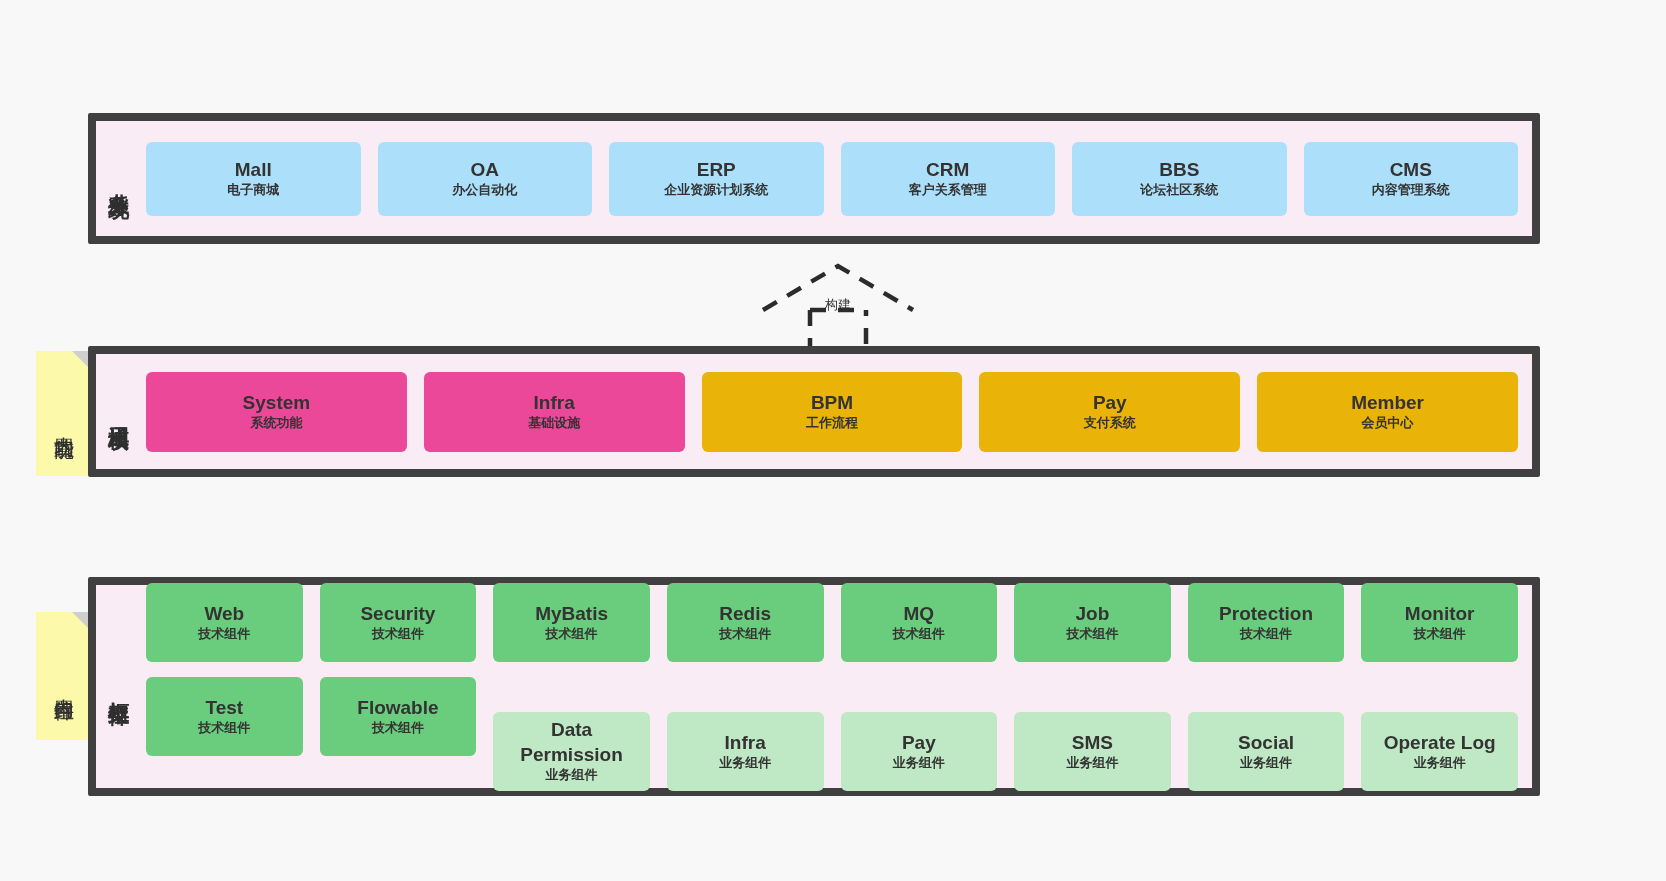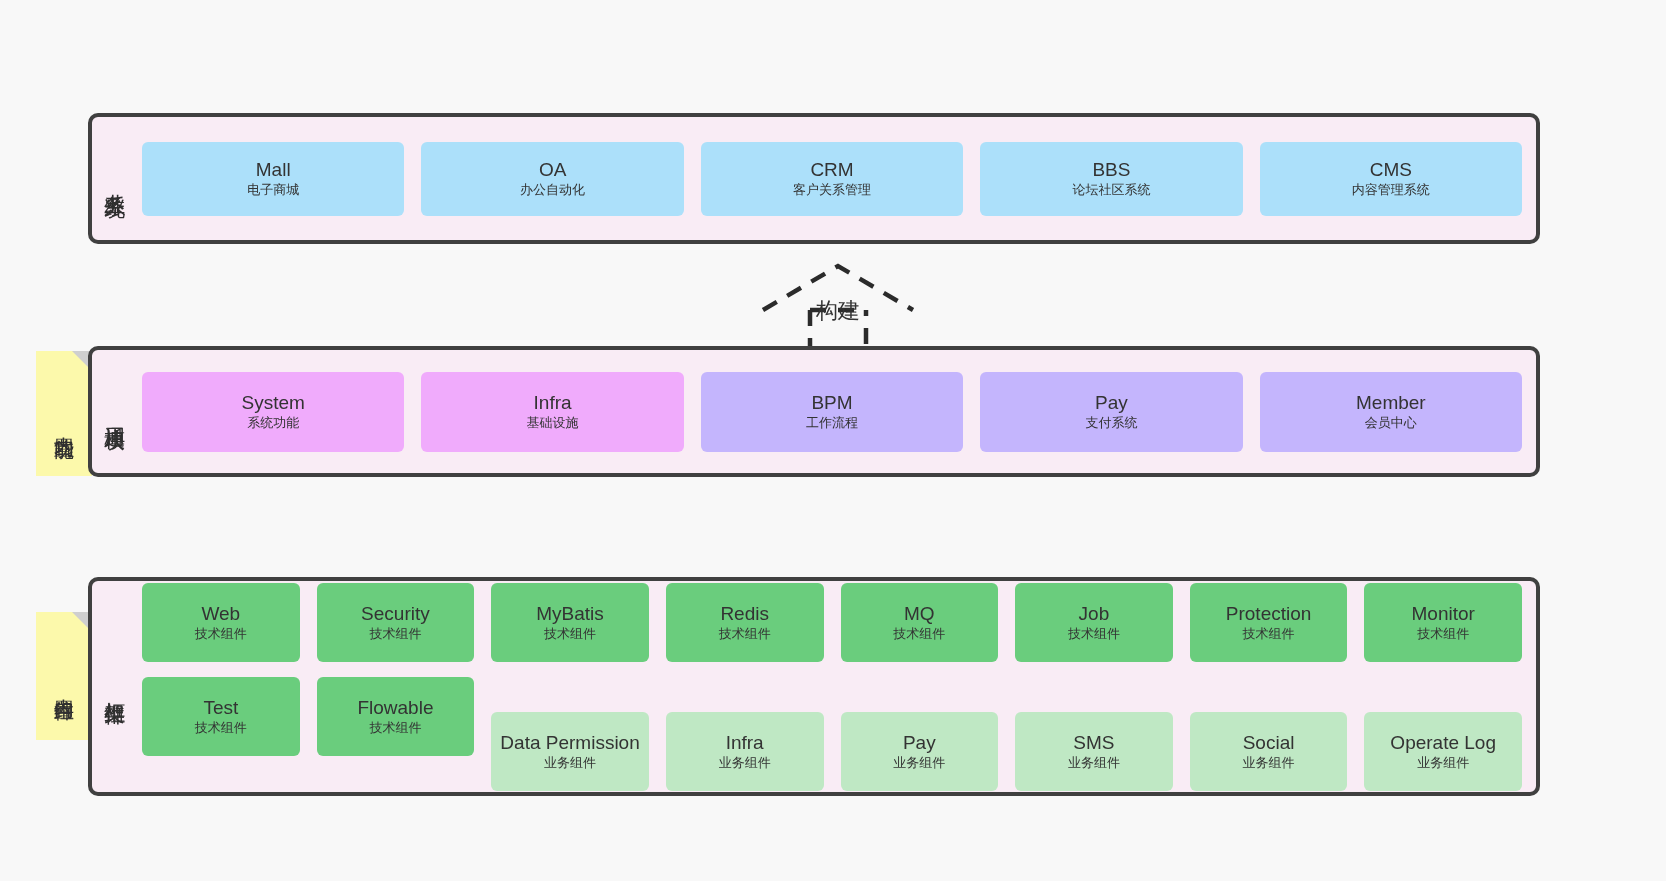--- a/index.html
+++ b/index.html
@@ -19,25 +19,26 @@
 
   .canvas {
     position: absolute;
     inset: 0;
   }
 
   
   .layer {
     position: absolute;
     background: #f9ecf5;
-    border: 4px solid #404040;
-    border-radius: 10px;
+    border: 8px solid #404040;
+    border-radius: 2px;
     box-sizing: border-box;
     display: flex;
     align-items: stretch;
+    font-weight: bold;
   }
 
   
   .layer-label {
     flex: 0 0 auto;
     width: 46px;
     display: flex;
     align-items: center;
     justify-content: center;
     font-size: 21px;
@@ -74,22 +75,22 @@
     line-height: 1.28;
     box-sizing: border-box;
     padding: 4px 6px;
     color: #333333;
   }
   .card .card-title { font-size: 19px; }
   .card .card-sub   { font-size: 13px; }
 
   
   .c-blue      { background: #ace0fa; }
-  .c-red       { background: #f0abfc; }
-  .c-pink      { background: #c4b5fd; }
+  .c-red       { background: #ec4899; }
+  .c-pink      { background: #eab308; }
   .c-green     { background: #6acd7d; }
   .c-lightgreen{ background: #bfe8c4; margin-top: 35px; }
 
   
   #layer-business {
     left: 88px;  top: 113px;  width: 1452px; height: 131px;
   }
   #layer-business .card { height: 74px; }
 
   
@@ -138,21 +139,21 @@
     position: absolute;
     width: 160px;
     height: 100px;
   }
   .arrow svg { display: block; }
   .arrow-label {
     position: absolute;
     left: 0; right: 0;
     top: 38px;
     text-align: center;
-    font-size: 22px;
+    font-size: 13px;
     color: #333333;
     pointer-events: none;
   }
   #arrow-build  { left: 758px; top: 258px; }
   #arrow-impl   { left: 770px; top: 490px; }
 </style>
 </head>
 <body>
 
 <div class="canvas">
@@ -161,20 +162,24 @@
     <div class="layer-label">业务系统</div>
     <div class="cards-area">
       <div class="card-row">
         <div class="card c-blue">
           <span class="card-title">Mall</span>
           <span class="card-sub">电子商城</span>
         </div>
         <div class="card c-blue">
           <span class="card-title">OA</span>
           <span class="card-sub">办公自动化</span>
+        </div>
+        <div class="card c-blue">
+          <span class="card-title">ERP</span>
+          <span class="card-sub">企业资源计划系统</span>
         </div>
         <div class="card c-blue">
           <span class="card-title">CRM</span>
           <span class="card-sub">客户关系管理</span>
         </div>
         <div class="card c-blue">
           <span class="card-title">BBS</span>
           <span class="card-sub">论坛社区系统</span>
         </div>
         <div class="card c-blue">

